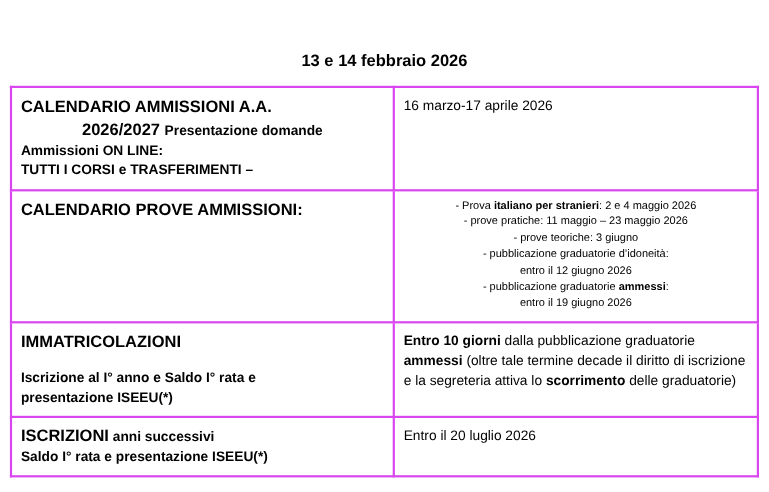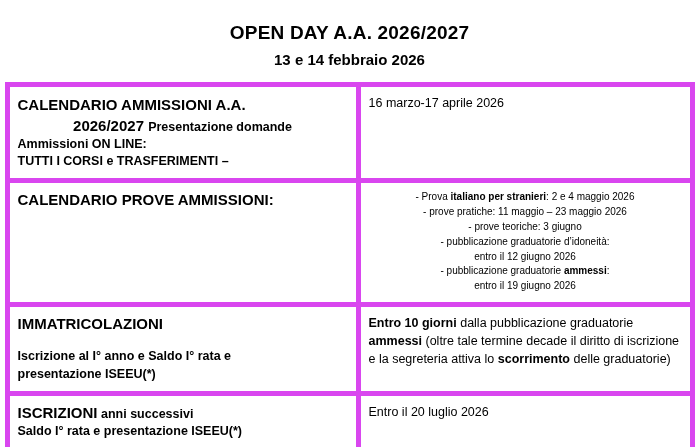--- a/index.html
+++ b/index.html
@@ -26,31 +26,31 @@
   }
   .doc-title {
     font-size: 19px;
     font-weight: bold;
     letter-spacing: 0.2px;
     line-height: 1.15;
   }
   .doc-subtitle {
     font-size: 15px;
     font-weight: bold;
-    margin-top: 7px;
+    margin-top: 25px;
     line-height: 1.15;
   }
   table.schedule {
     border-collapse: collapse;
     margin: 14px auto 0 auto;
     width: 645px;
     table-layout: fixed;
   }
   table.schedule td {
-    border: 5px solid #d946ef;
+    border: 2px solid #d946ef;
     vertical-align: top;
     padding: 7px 8px 8px 8px;
   }
   td.col-left {
     width: 330px;
   }
   td.col-right {
     width: 313px;
   }
   .lbl-lg {
@@ -80,21 +80,20 @@
   .b { font-weight: bold; }
   .mix { font-size: 12.5px; line-height: 1.4; }
   .mix-lg { font-size: 15px; font-weight: bold; line-height: 1.4; }
 </style>
 </head>
 <body>
 
 <div class="page">
 
   <div class="title-block">
-    <div class="doc-title">OPEN DAY A.A. 2026/2027</div>
     <div class="doc-subtitle">13 e 14 febbraio 2026</div>
   </div>
 
   <table class="schedule">
     <tbody>
 
       <tr>
         <td class="col-left">
           <div class="mix-lg"><span>CALENDARIO AMMISSIONI A.A.</span></div>
           <div class="mix-lg" style="display:block;text-align:center;">

